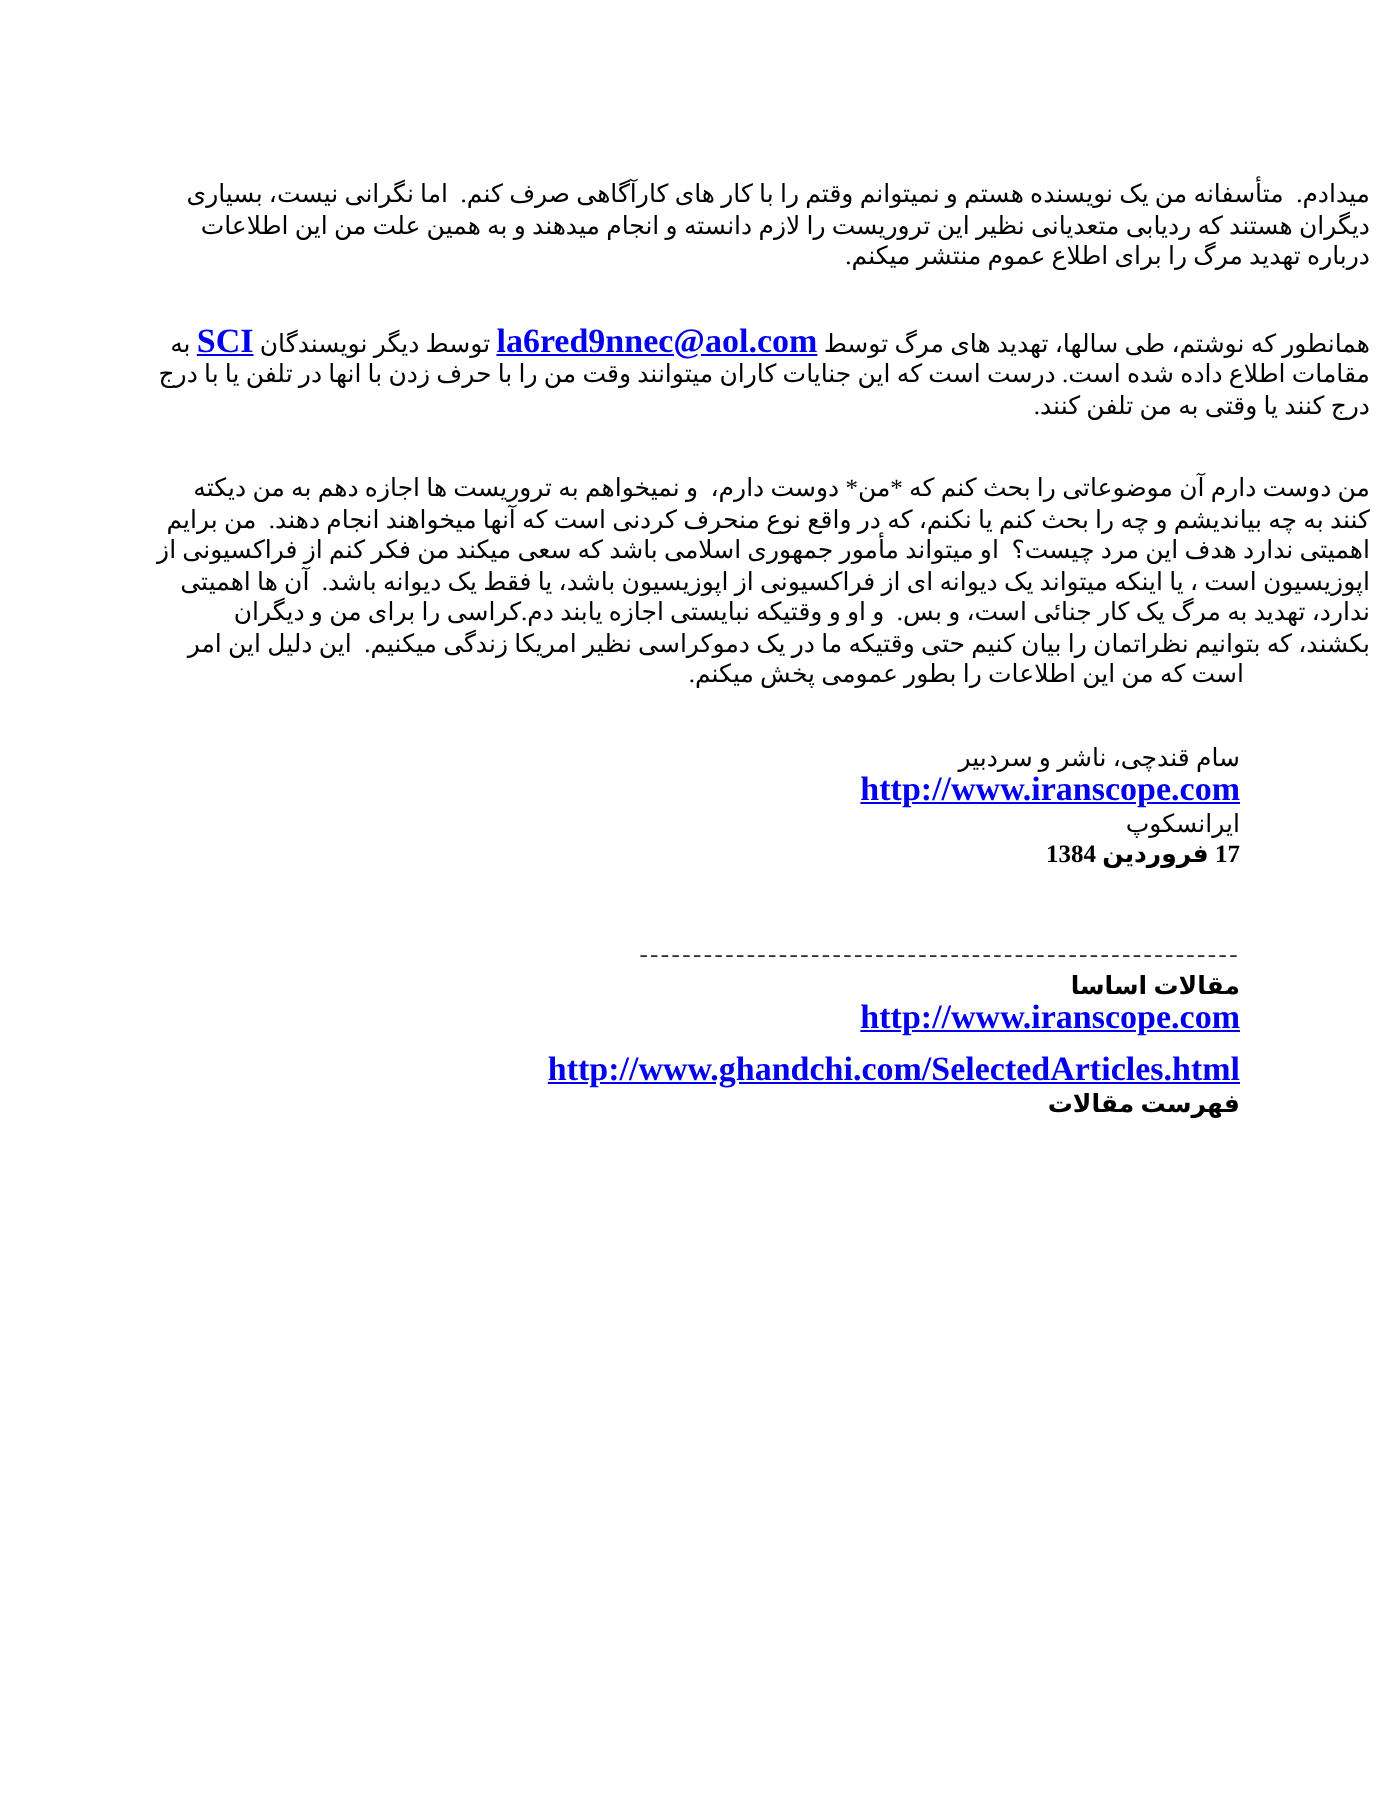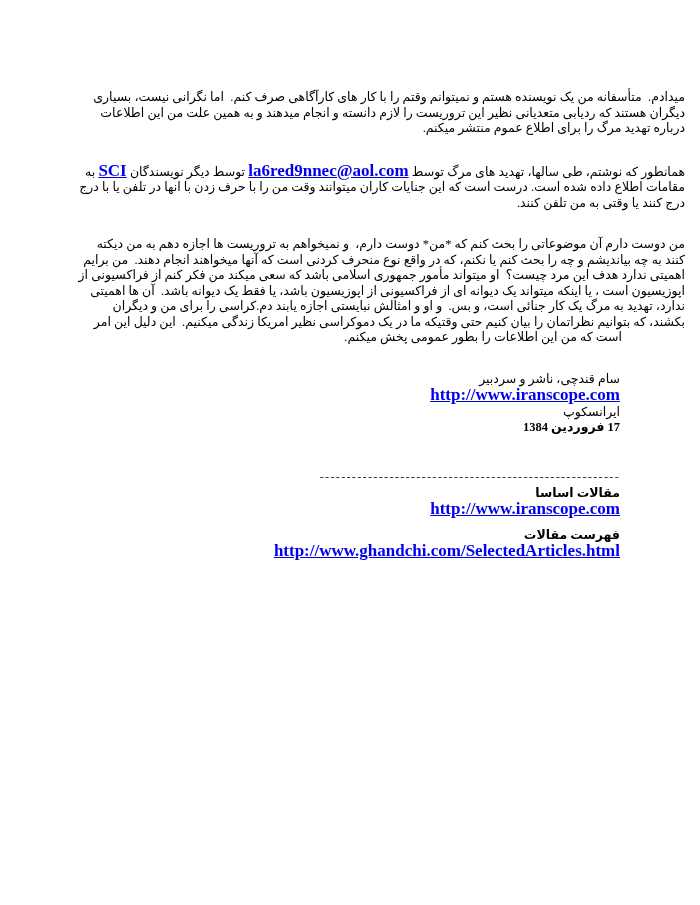--- a/index.html
+++ b/index.html
@@ -61,36 +61,36 @@
       <span class="line" style="display:block"><span>همانطور که نوشتم، طی سالها، تهدید های مرگ توسط </span><a class="link latin">la6red9nnec@aol.com</a><span> توسط دیگر نویسندگان </span><a class="link latin">SCI</a><span> به</span></span>
       <span class="line" style="display:block">مقامات اطلاع داده شده است. درست است که این جنایات کاران میتوانند وقت من را با حرف زدن با انها در تلفن یا با درج</span>
       <span class="line" style="display:block">درج کنند یا وقتی به من تلفن کنند.</span>
     </p>
 
     <p class="para">
       <span class="line" style="display:block">من دوست دارم آن موضوعاتی را بحث کنم که *من* دوست دارم،  و نمیخواهم به تروریست ها اجازه دهم به من دیکته</span>
       <span class="line" style="display:block">کنند به چه بیاندیشم و چه را بحث کنم یا نکنم، که در واقع نوع منحرف کردنی است که آنها میخواهند انجام دهند.  من برایم</span>
       <span class="line" style="display:block">اهمیتی ندارد هدف این مرد چیست؟  او میتواند مأمور جمهوری اسلامی باشد که سعی میکند من فکر کنم از فراکسیونی از</span>
       <span class="line" style="display:block">اپوزیسیون است ، یا اینکه میتواند یک دیوانه ای از فراکسیونی از اپوزیسیون باشد، یا فقط یک دیوانه باشد.  آن ها اهمیتی</span>
-      <span class="line" style="display:block">ندارد، تهدید به مرگ یک کار جنائی است، و بس.  و او و امثالش نبایستی اجازه یابند دم.کراسی را برای من و دیگران</span>
+      <span class="line" style="display:block">ندارد، تهدید به مرگ یک کار جنائی است، و بس.  و او و وقتیکه نبایستی اجازه یابند دم.کراسی را برای من و دیگران</span>
       <span class="line" style="display:block">بکشند، که بتوانیم نظراتمان را بیان کنیم حتی وقتیکه ما در یک دموکراسی نظیر امریکا زندگی میکنیم.  این دلیل این امر</span>
       <span class="line indent" style="display:block">است که من این اطلاعات را بطور عمومی پخش میکنم.</span>
     </p>
 
     <div class="sig">
       <div class="line">سام قندچی، ناشر و سردبیر</div>
       <div class="line"><a class="link latin">http://www.iranscope.com</a></div>
       <div class="line">ایرانسکوپ</div>
       <div class="line bold">17 فروردین 1384</div>
     </div>
 
     <div class="footer">
       <div class="line sep latin">--------------------------------------------------------</div>
       <div class="line bold">مقالات اساسا</div>
       <div class="line"><a class="link latin">http://www.iranscope.com</a></div>
       <div class="footer-block2">
+        <div class="line"><a class="link latin">http://www.ghandchi.com/SelectedArticles.html</a></div>
         <div class="line bold">فهرست مقالات</div>
-        <div class="line"><a class="link latin">http://www.ghandchi.com/SelectedArticles.html</a></div>
       </div>
     </div>
 
   </div>
 </div>
 
 </body></html>

